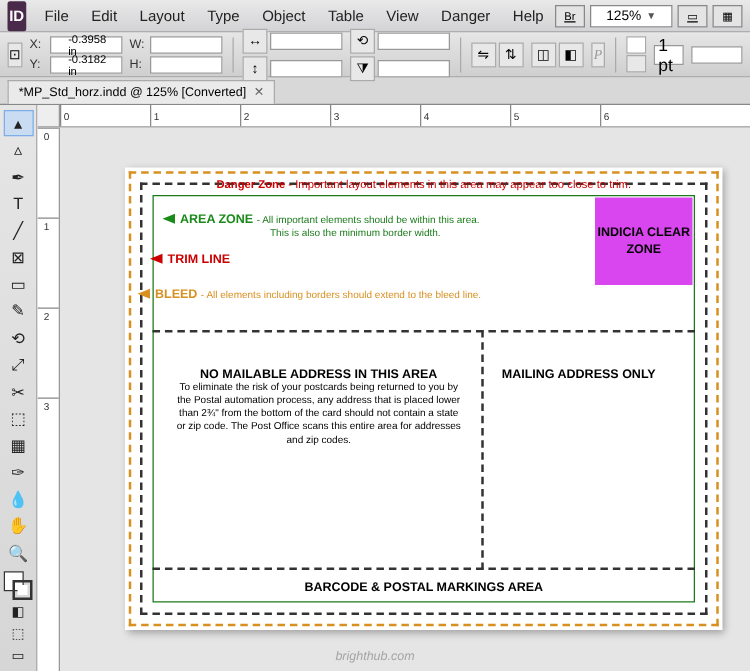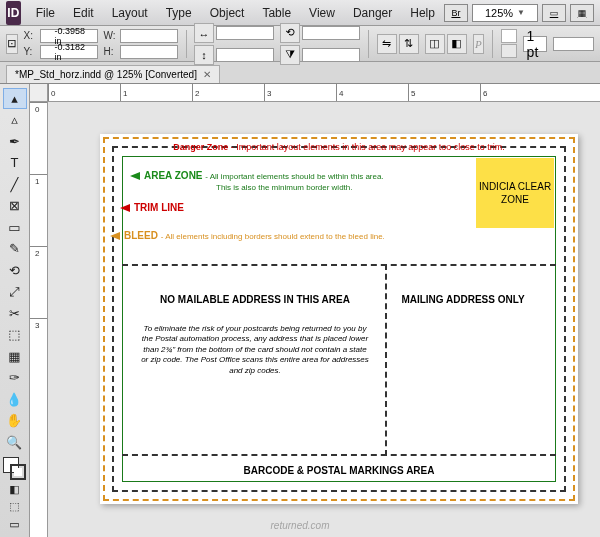--- a/index.html
+++ b/index.html
@@ -53,27 +53,27 @@
 .danger-txt b { color: #c00; font-weight: bold; }
 .danger-txt span { color: #c00; }
 
 .arrow-lbl { position: absolute; font-size: 10px; font-weight: bold; }
 .arrow-lbl .desc { font-weight: normal; font-size: 8px; color: #1a7a1a; }
 .arrow { display: inline-block; width: 0; height: 0; border-top: 4px solid transparent; border-bottom: 4px solid transparent; margin-right: 4px; vertical-align: middle; }
 .ar-green { border-right: 10px solid #1a8a1a; }
 .ar-red { border-right: 10px solid #c00; }
 .ar-orange { border-right: 10px solid #d89020; }
 
-.indicia { position: absolute; top: 24px; right: 24px; width: 78px; height: 70px; background: #fde047; display: flex; align-items: center; justify-content: center; text-align: center; font-size: 10px; font-weight: normal; line-height: 1.3; margin-left: 16px; }
+.indicia { position: absolute; top: 24px; right: 24px; width: 78px; height: 70px; background: #d946ef; display: flex; align-items: center; justify-content: center; text-align: center; font-size: 10px; font-weight: bold; line-height: 1.3; margin-left: 16px; }
 
 .hline { position: absolute; left: 22px; right: 22px; border-top: 2px dashed #333; }
 .vline { position: absolute; top: 130px; bottom: 48px; border-left: 2px dashed #333; }
 
 .sect-txt { position: absolute; text-align: center; font-size: 10px; font-weight: bold; }
-.sect-desc { font-weight: normal; font-size: 8px; line-height: 1.3; display: block; margin-top: 19px; font-style: italic; }
+.sect-desc { font-weight: normal; font-size: 8px; line-height: 1.3; display: block; margin-top: 0; }
 
 .wm { position: absolute; bottom: 6px; left: 50%; transform: translateX(-50%); font-size: 10px; color: rgba(120,120,120,.6); font-style: italic; }
 </style>
 </head>
 <body>
 
 <div class="menubar">
   <div class="app-icon">ID</div>
   <div class="menu-item">File</div>
   <div class="menu-item">Edit</div>
@@ -247,13 +247,13 @@
         <span class="sect-desc">To eliminate the risk of your postcards being returned to you by the Postal automation process, any address that is placed lower than 2¾" from the bottom of the card should not contain a state or zip code. The Post Office scans this entire area for addresses and zip codes.</span>
       </div>
 
       <div class="sect-txt" style="bottom:28px;left:0;right:0">BARCODE &amp; POSTAL MARKINGS AREA</div>
 
       <div class="sect-txt" style="top:160px;right:40px;width:150px">MAILING ADDRESS ONLY</div>
     </div>
   </div>
 </div>
 
-<div class="wm">returned.com</div>
+<div class="wm">brighthub.com</div>
 
 </body></html>

